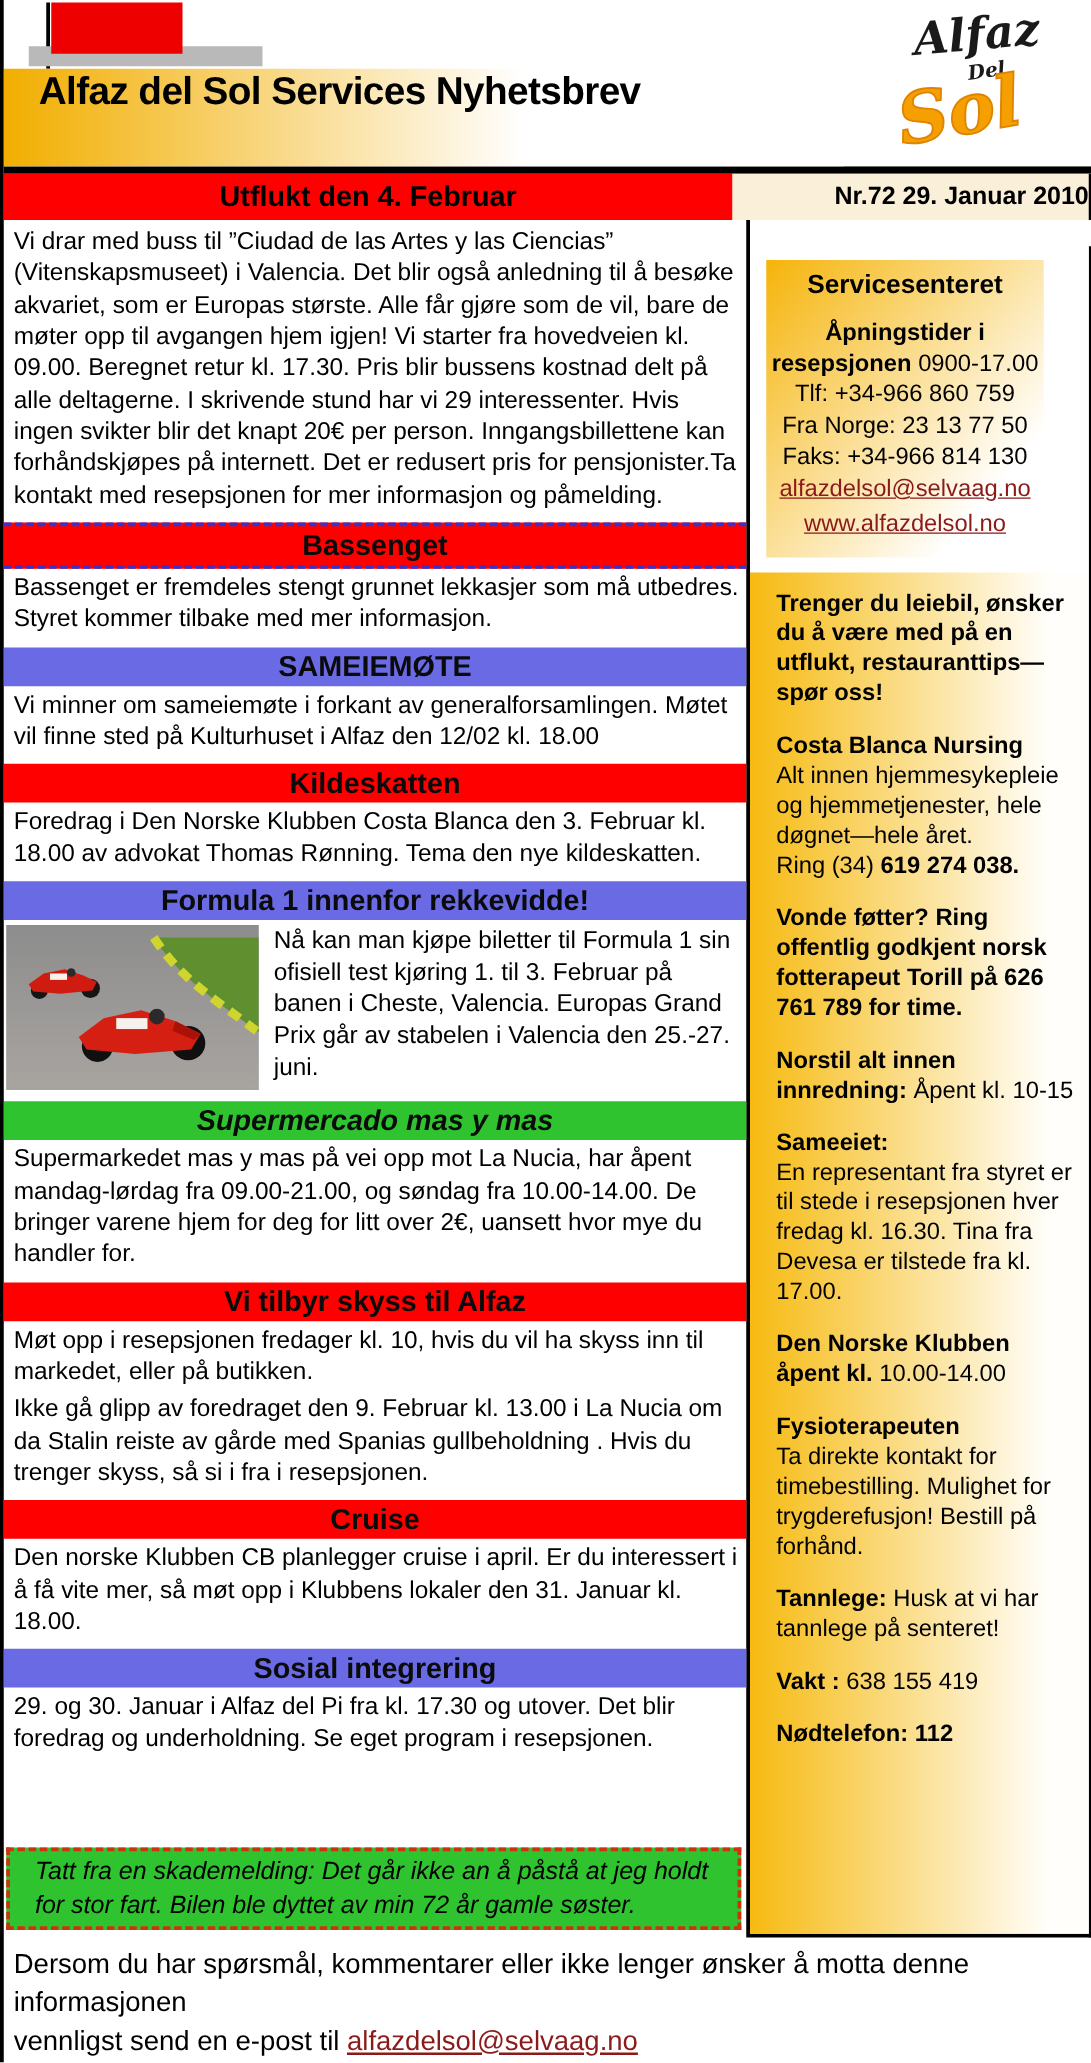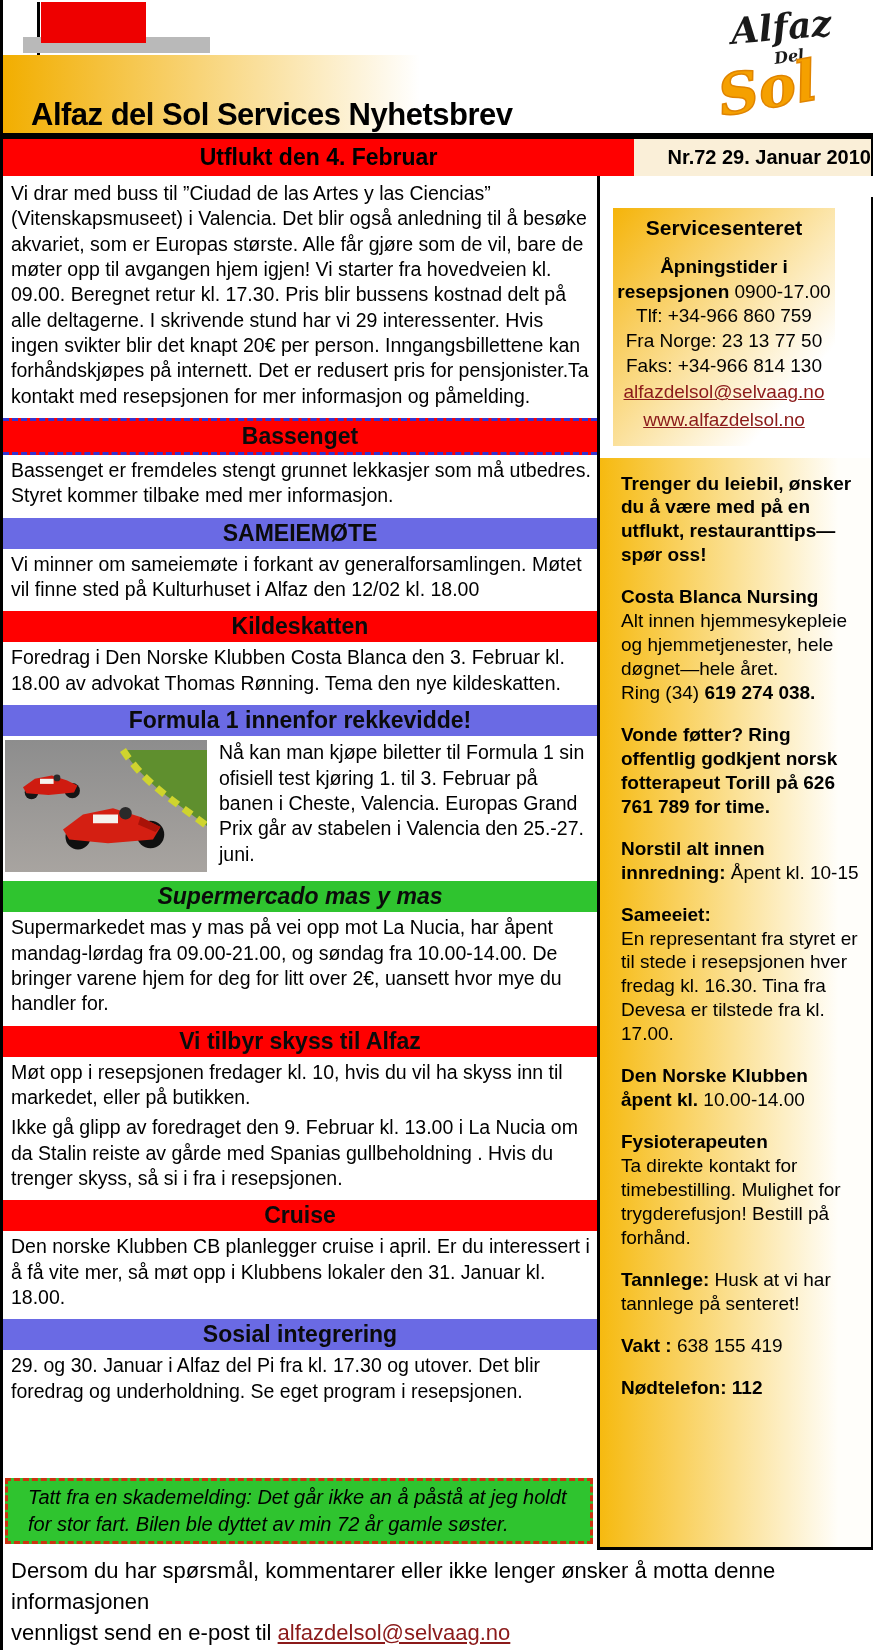--- a/index.html
+++ b/index.html
@@ -9,28 +9,28 @@
     border-left:3px solid #000; box-sizing:border-box; overflow:hidden;
   }
   
   .header { position:relative; height:133px; background:#fff; }
   .deco-line { position:absolute; left:34px; top:2px; width:3px; height:53px; background:#000; }
   .deco-gray { position:absolute; left:20px; top:37px; width:187px; height:16px; background:#b9b9b9; }
   .deco-red  { position:absolute; left:38px; top:2px; width:105px; height:41px; background:#ee0000; }
   .title-band {
     position:absolute; left:0; top:55px; width:672px; height:78px;
     background:linear-gradient(90deg,#f2ae00 0%,#ffffff 62%);
-    display:flex; align-items:flex-end;
+    display:flex; align-items:flex-start;
   }
   .title { font-size:31px; font-weight:bold; letter-spacing:-0.5px; padding-left:28px; white-space:nowrap; }
   .logo { position:absolute; right:8px; top:4px; width:185px; height:126px; }
   .black-bar { height:6px; background:#000; }
   
   .banner-row { display:flex; height:37px; }
-  .banner-main { width:631px; background:#ff0000; text-align:center; font-weight:bold; font-size:23px; line-height:36px; }
+  .banner-main { width:583px; background:#ff0000; text-align:center; font-weight:bold; font-size:23px; line-height:36px; }
   .banner-issue { flex:1; background:#faefd8; text-align:right; font-weight:bold; font-size:20px; line-height:37px; border-right:2px solid #000; box-sizing:border-box; }
   
   .main-row { display:flex; height:1374px; }
   .col-main { width:597px; border-right:3px solid #000; box-sizing:border-box; display:flex; flex-direction:column; padding-top:2px; }
   .sec-h { font-size:23px; font-weight:bold; text-align:center; padding:2px 0; margin-top:7px; color:#0b0b0b; }
   .hred   { background:#ff0000; }
   .hblue  { background:#6a6ae4; }
   .hgreen { background:#2fc42f;text-align:center; }
   .hgold  { background:#ffc800; }
   .dashed { border-top:3px dashed #3434cf; border-bottom:3px dashed #3434cf; }

